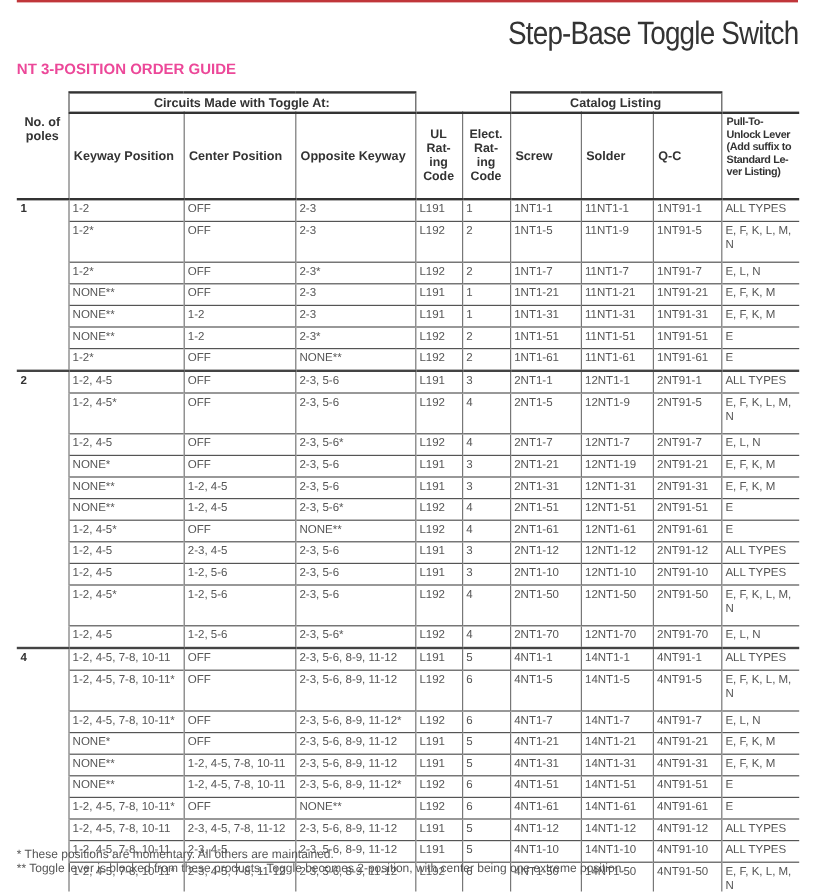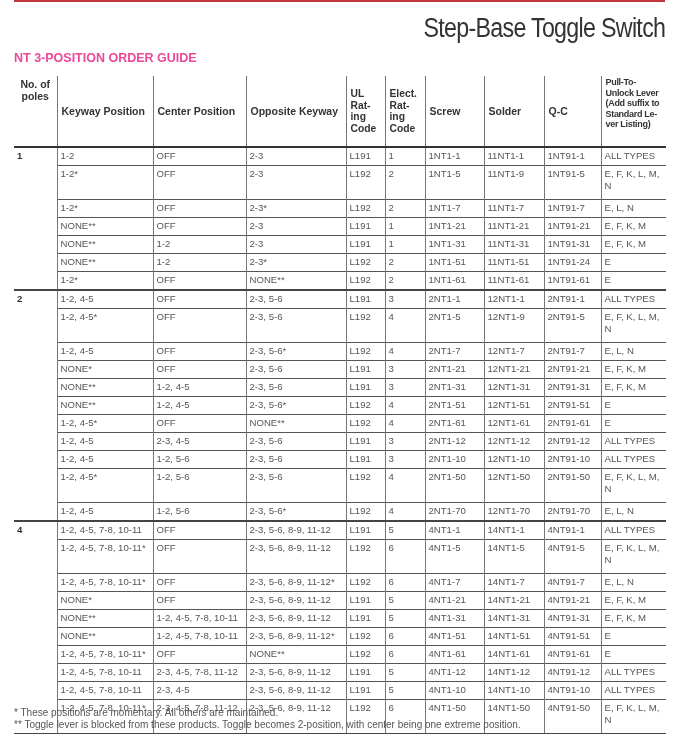--- a/index.html
+++ b/index.html
@@ -13,21 +13,21 @@
   td.poles { border-left:none; border-top:none; font-weight:bold; color:#333; }
   tr.group-start td { border-top:2.5px solid #444; }
   tr.group-start td.poles { border-top:2.5px solid #444; }
   th { font-weight:bold; color:#333; font-size:10.5px; }
   .grp-row th { height:15px; text-align:center; vertical-align:middle; padding:0; font-size:10.5px; }
   .grp { border-top:2px solid #333; border-left:1.3px solid #555; border-right:1.3px solid #555; border-bottom:2px solid #333; }
   .grp-blank-first { border-bottom:2px solid #333; }
   .grp-blank { border-bottom:2px solid #333; }
   .hdr-row th { border-left:1.3px solid #777; vertical-align:middle; height:66px; padding:2px 4px; }
   .hdr-row th.h-poles { border-left:none; vertical-align:top; text-align:center; padding-top:2px;margin-left:15px; }
-  .hdr-row th.h-ul, .hdr-row th.h-elect { text-align:left; line-height:11.5px; font-size:10.3px; }
+  .hdr-row th.h-ul, .hdr-row th.h-elect { text-align:center; line-height:11.5px; font-size:10.3px; }
   .hdr-row th.h-qc { text-align:left; }
   .hdr-row th.h-pull { font-size:9px; line-height:10.5px; transform-origin:left; vertical-align:top; letter-spacing:-0.3px; padding-top:1px; }
   .hdr-row th { border-bottom:2.5px solid #333; }
   td.wrap { height:29px; }
   tr:last-child td { border-bottom:1.5px solid #444; }
   .footnotes { position:absolute; left:14px; top:707px; font-size:10px; color:#555; line-height:12px; }
 </style>
 </head>
 <body>
 
@@ -42,20 +42,27 @@
       <col style="width:93px">
       <col style="width:100px">
     <col style="width:39px">
       <col style="width:40px">
       <col style="width:59px">
       <col style="width:60px">
     <col style="width:57px">
       <col style="width:65px">
   </colgroup>
   <thead>
+    <tr class="grp-row">
+      <th class="grp-blank-first" style="border-bottom:none"></th>
+      <th class="grp" colspan="3">Circuits Made with Toggle At:</th>
+      <th class="grp-blank" colspan="2"></th>
+      <th class="grp" colspan="3">Catalog Listing</th>
+      <th class="grp-blank"></th>
+    </tr>
     <tr class="hdr-row">
       <th class="h-poles">No. of poles</th>
       <th>Keyway Position</th>
       <th>Center Position</th>
       <th>Opposite Keyway</th>
       <th class="h-ul">UL Rat- ing Code</th>
       <th class="h-elect">Elect. Rat- ing Code</th>
       <th>Screw</th>
       <th>Solder</th>
       <th class="h-qc">Q-C</th>
@@ -125,21 +132,21 @@
       </tr>
       <tr>
         <td class="poles"></td>
         <td>NONE**</td>
         <td>1-2</td>
         <td>2-3*</td>
         <td>L192</td>
         <td>2</td>
         <td>1NT1-51</td>
         <td>11NT1-51</td>
-        <td>1NT91-24</td>
+        <td>1NT91-51</td>
         <td>E</td>
       </tr>
       <tr>
         <td class="poles"></td>
         <td>1-2*</td>
         <td>OFF</td>
         <td>NONE**</td>
         <td>L192</td>
         <td>2</td>
         <td>1NT1-61</td>
@@ -184,21 +191,21 @@
         <td>E, L, N</td>
       </tr>
       <tr>
         <td class="poles"></td>
         <td>NONE*</td>
         <td>OFF</td>
         <td>2-3, 5-6</td>
         <td>L191</td>
         <td>3</td>
         <td>2NT1-21</td>
-        <td>12NT1-21</td>
+        <td>12NT1-19</td>
         <td>2NT91-21</td>
         <td>E, F, K, M</td>
       </tr>
       <tr>
         <td class="poles"></td>
         <td>NONE**</td>
         <td>1-2, 4-5</td>
         <td>2-3, 5-6</td>
         <td>L191</td>
         <td>3</td>

